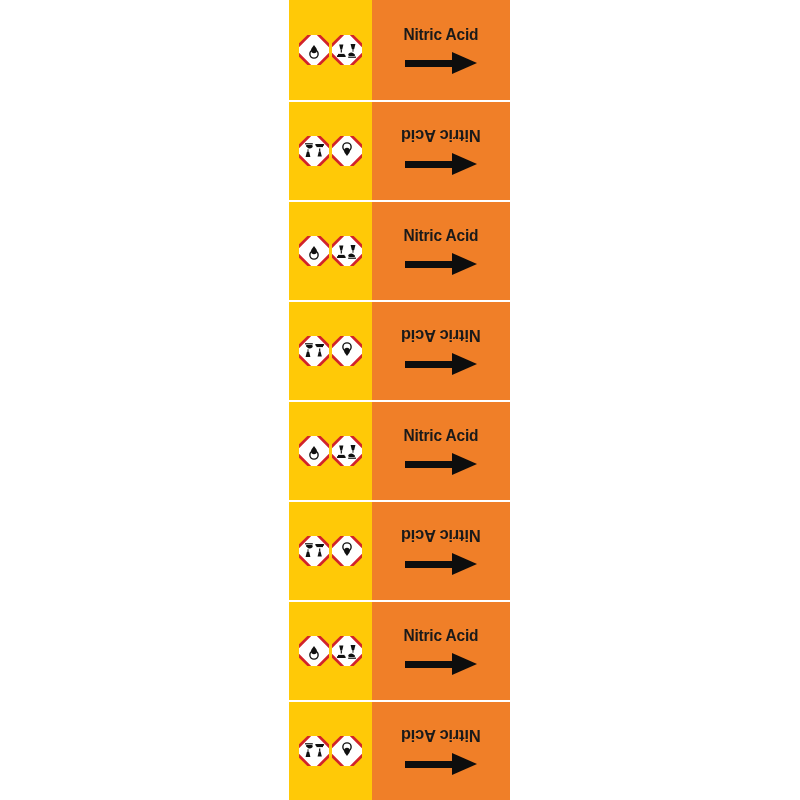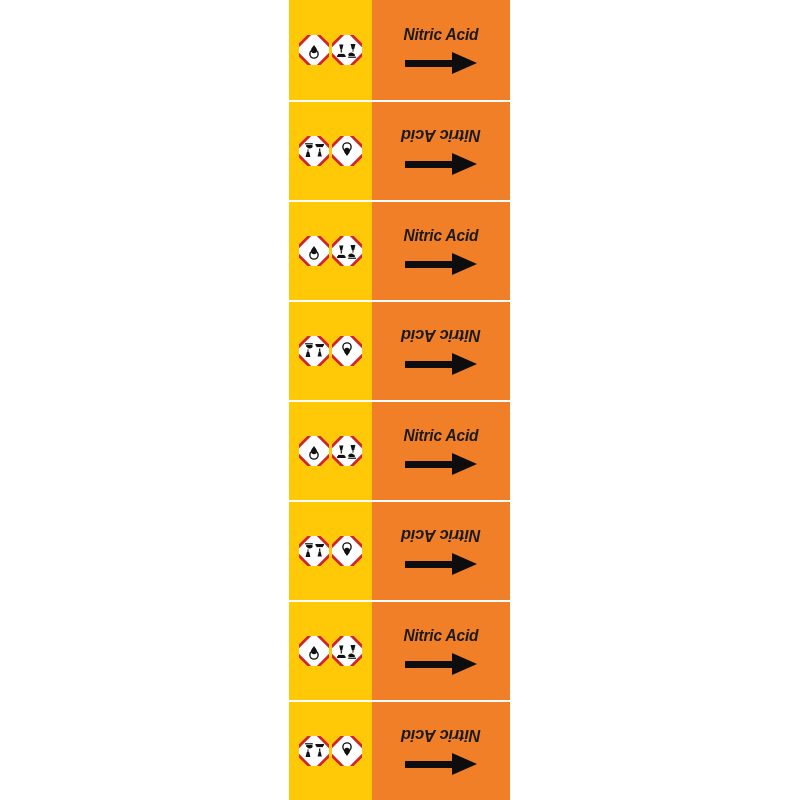--- a/index.html
+++ b/index.html
@@ -47,21 +47,20 @@
     border-top: 2px solid #ffffff;
     height: 100px;
   }
 
   .row-inner {
     position: relative;
     width: 221px;
     height: 98px;
     display: flex;
     flex-direction: row;
-    font-style: italic;
   }
   .marker-row:first-child .row-inner { height: 100px; }
 
   .row-flipped .row-inner {
     
   }
 
   
   .hazard-panel {
     position: relative;

